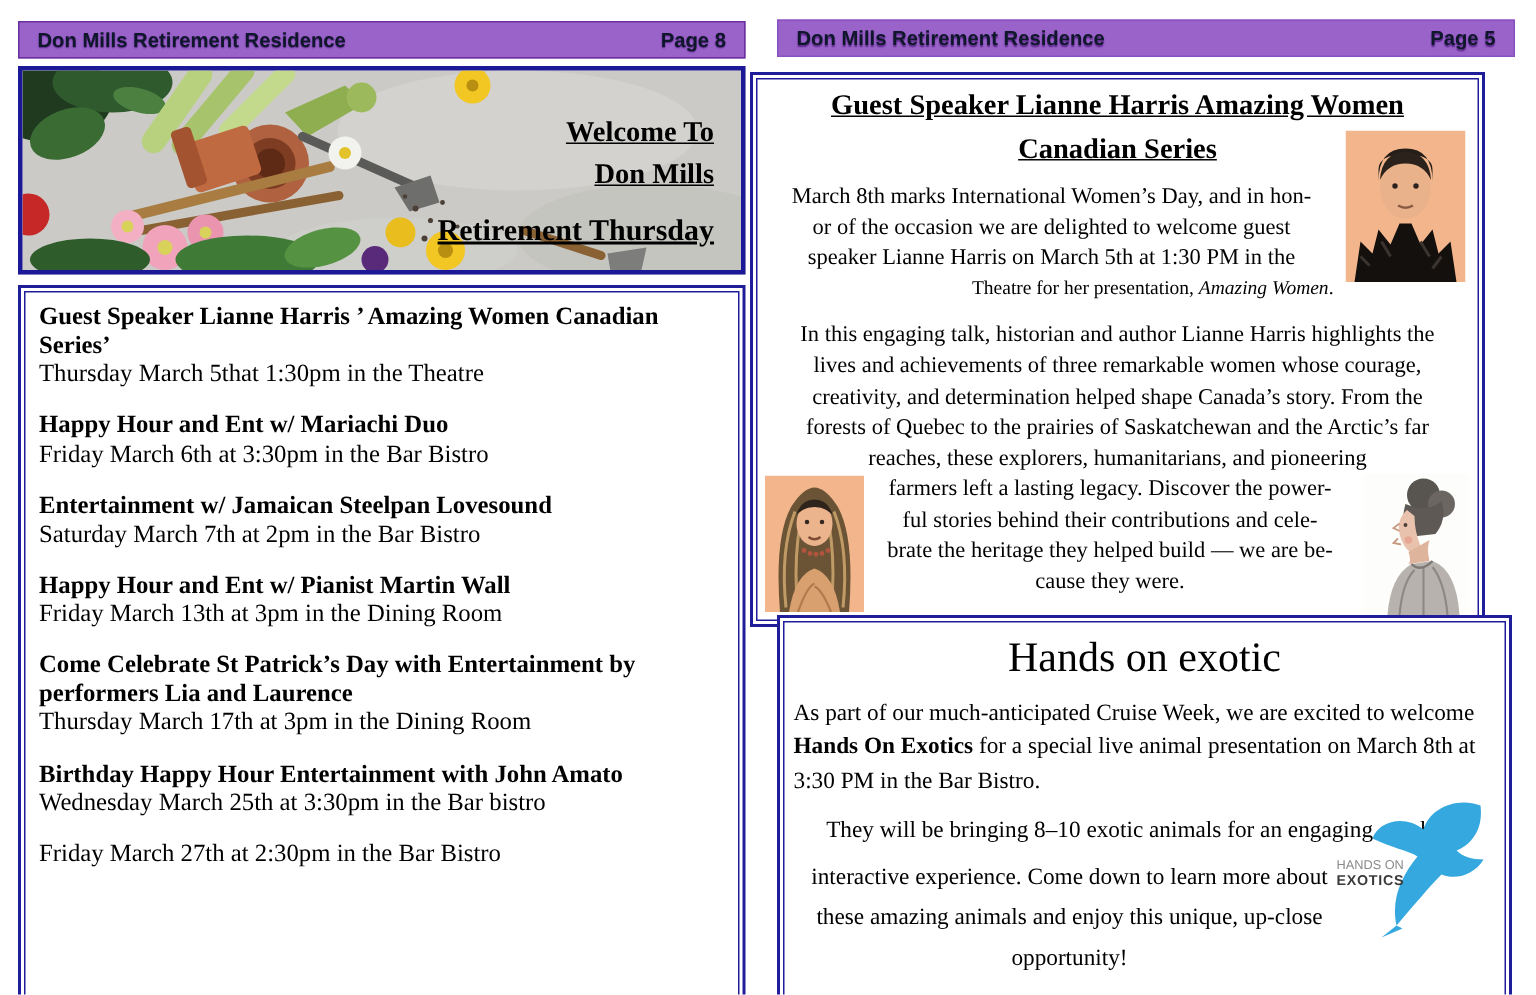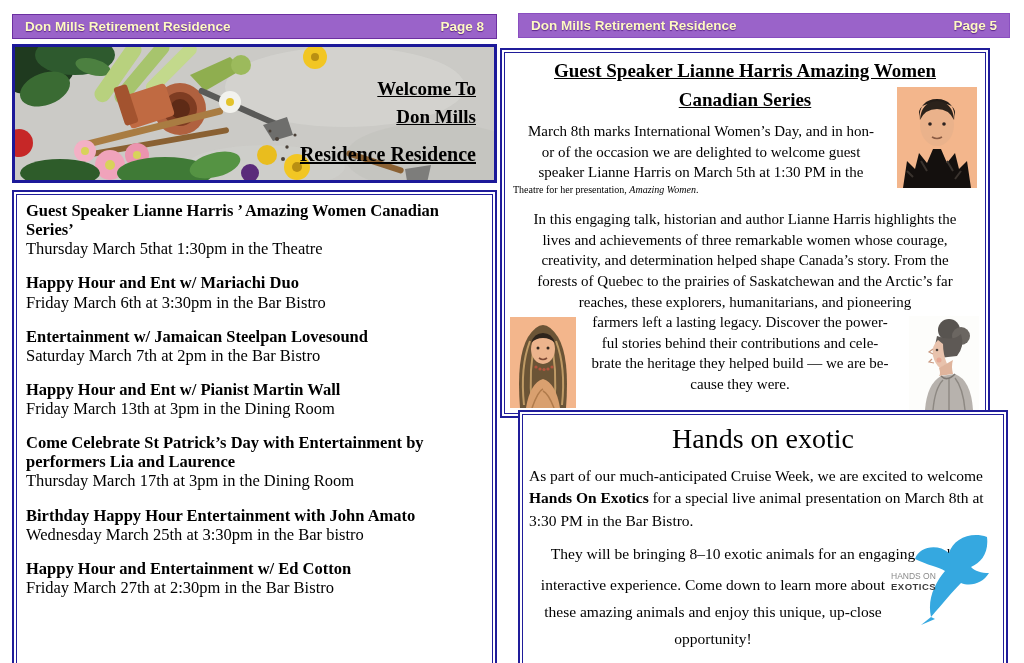--- a/index.html
+++ b/index.html
@@ -6,21 +6,21 @@
   body { background:#ffffff; }
   .canvas {
     position:relative; width:1024px; height:663px; overflow:hidden;
     background:#ffffff; font-family:"Liberation Serif", serif; color:#000;
   }
   
   .hdr-bar {
     position:absolute; height:25px; background:#9a63c9;
     border:1px solid #6b2fa0; display:flex; align-items:center;
     font-family:"Liberation Sans", sans-serif; font-weight:bold;
-    font-size:13.5px; color:#fef9c3; padding:0 12px;
+    font-size:13.5px; color:#0f172a; padding:0 12px;
     text-shadow:0 1px 1px #5b2589;
   }
   .hdr-bar .spacer { flex:1; }
   
   .dblbox { position:absolute; border:2px solid #201d9a; padding:2px; background:#fff; }
   .dblbox > .inner { position:relative; border:1px solid #201d9a; width:100%; height:100%; }
   
   .banner { position:absolute; border:3px solid #1c1999; overflow:hidden; background:#cbcac6;padding-left:30px; }
   .banner svg { position:absolute; left:0; top:0; width:100%; height:100%; }
   .banner-text {
@@ -31,21 +31,21 @@
   .banner-text .bt-big { font-size:20px; margin-top:10px; }
   
   .events-inner { padding:6px 8px 0 9px; }
   .events-title { text-align:center; font-weight:bold; font-size:21px; text-decoration:underline; margin:2px 0 12px; }
   .event { margin-bottom:15px; font-size:16.5px; line-height:1.16; }
   .event .ev-title { font-weight:bold; }
   
   .sp-title { text-align:center; font-weight:bold; font-size:19px; line-height:29px; margin-top:3px; }
   .sp-title span { text-decoration:underline; }
   .sp-p1 { margin:7px 96px 0 8px; text-align:center; font-size:15px; line-height:1.37; white-space:pre-line; }
-  .sp-p1-last { margin:0 96px 0 8px; text-align:left; font-size:10px; line-height:1.37; }
+  .sp-p1-last { margin:0 96px 0 8px; text-align:right; font-size:13px; line-height:1.37; }
   .sp-p2a { margin:13px 2px 0; text-align:center; font-size:15px; line-height:1.37; white-space:pre-line; }
   .sp-p2b { margin:0 88px 0 78px; text-align:center; font-size:15px; line-height:1.37; white-space:pre-line; }
   .portrait { position:absolute; }
   
   .ex-title { text-align:center; font-size:28px; font-weight:normal; margin-top:8px; }
   .ex-p1 { margin:10px 6px 0; text-align:left; font-size:15.5px; line-height:1.45; }
   .ex-p2l1 { margin-top:13px; text-align:center; font-size:15.5px; }
   .ex-p2rest { margin:0 106px 0 6px; text-align:center; font-size:15.5px; line-height:1.72; white-space:pre-line; margin-top:9px; }
   .ex-logo { position:absolute; right:8px; top:118px; width:104px; height:92px;text-decoration:underline; }
 </style>
@@ -126,21 +126,21 @@
             <circle cx="268" cy="112" r="2"></circle>
             <circle cx="290" cy="104" r="1.4"></circle>
         </g>
 
         <rect x="330" y="112" width="60" height="6" rx="3" fill="#8a6133" transform="rotate(18 360 115)"></rect>
         <path d="M390 122 L416 118 L412 136 L392 134 Z" fill="#7d7d7b"></path>
       </svg>
       <div class="banner-text">
         <div class="bt-line">Welcome To</div>
         <div class="bt-line">Don Mills</div>
-        <div class="bt-line bt-big">Residence Residence</div>
+        <div class="bt-line bt-big">Retirement Thursday</div>
       </div>
     </div>
 
     <div class="dblbox" style="left:12px; top:190px; width:485px; height:500px;">
       <div class="inner">
         <div class="events-inner">
 
           <div class="event">
             <div class="ev-title">Guest Speaker Lianne Harris ’ Amazing Women Canadian Series’</div>
             <div class="ev-detail">Thursday March 5that 1:30pm in the Theatre</div>
@@ -159,21 +159,20 @@
           </div>
           <div class="event">
             <div class="ev-title">Come Celebrate St Patrick’s Day with Entertainment by performers Lia and Laurence</div>
             <div class="ev-detail">Thursday March 17th at 3pm in the Dining Room</div>
           </div>
           <div class="event">
             <div class="ev-title">Birthday Happy Hour Entertainment with John Amato</div>
             <div class="ev-detail">Wednesday March 25th at 3:30pm in the Bar bistro</div>
           </div>
           <div class="event">
-            <div class="ev-title">Happy Hour and Entertainment w/ Ed Cotton</div>
             <div class="ev-detail">Friday March 27th at 2:30pm in the Bar Bistro</div>
           </div>
         </div>
       </div>
     </div>
   </div>
 
   <div>
 
     <div class="hdr-bar" style="left:518px; top:13px; width:492px; border-color:#8a4fc0;">

